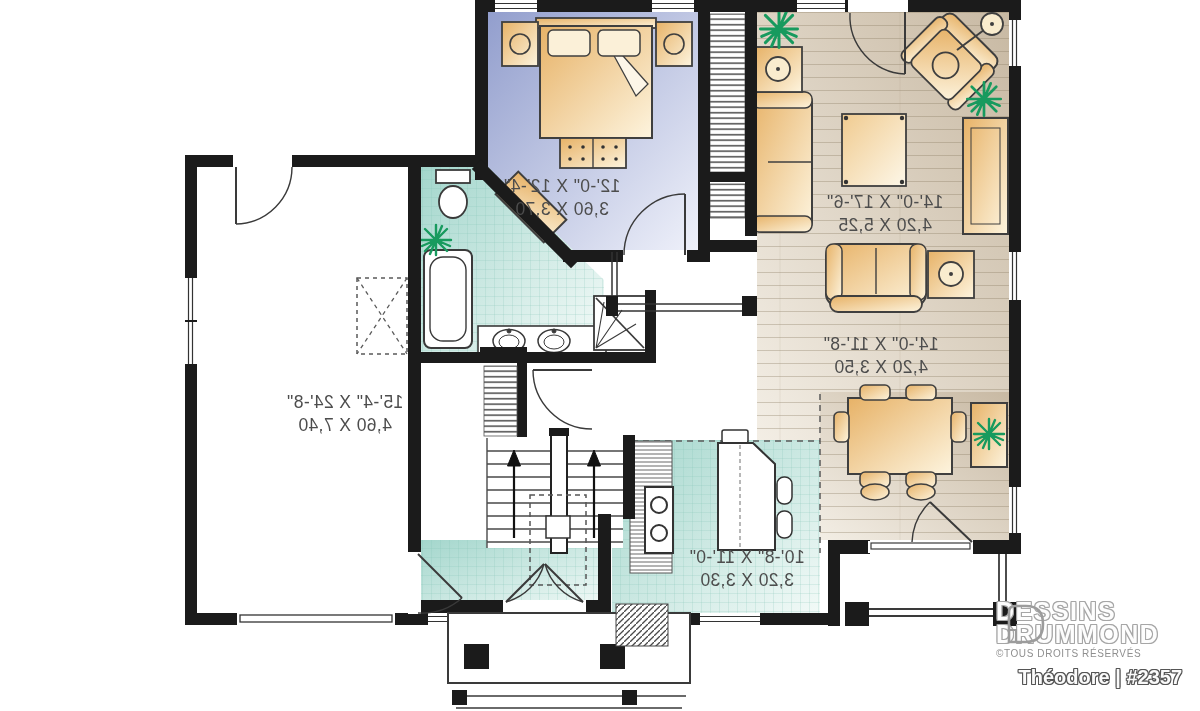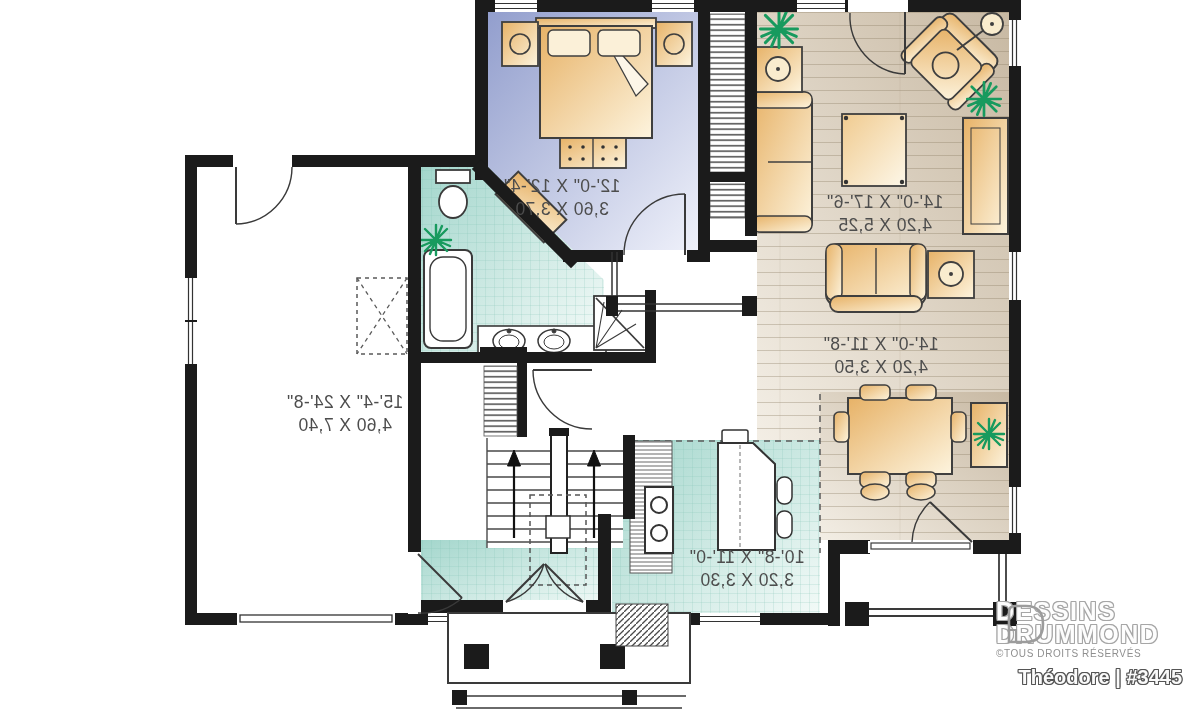--- a/index.html
+++ b/index.html
@@ -401,15 +401,15 @@
     <div class="brand-words">
       <div>DESSINS</div>
       <div>DRUMMOND</div>
     </div>
     <svg class="brand-d" width="46" height="46" viewBox="0 0 46 46">
       <path d="M8 40 L8 10 Q8 4 14 4 L25 4 Q42 4 42 22 Q42 40 25 40 Z" fill="none" stroke="#9c9c9c" stroke-width="2.6"></path>
       <path d="M15 40 L15 28 L8 28" fill="none" stroke="#9c9c9c" stroke-width="2.2"></path>
     </svg>
   </div>
   <div class="brand-copy">©TOUS DROITS RÉSERVÉS</div>
-  <div class="brand-title">Théodore | #3445</div>
+  <div class="brand-title">Théodore | #2357</div>
 </div>
 </div>
 
 </body></html>

